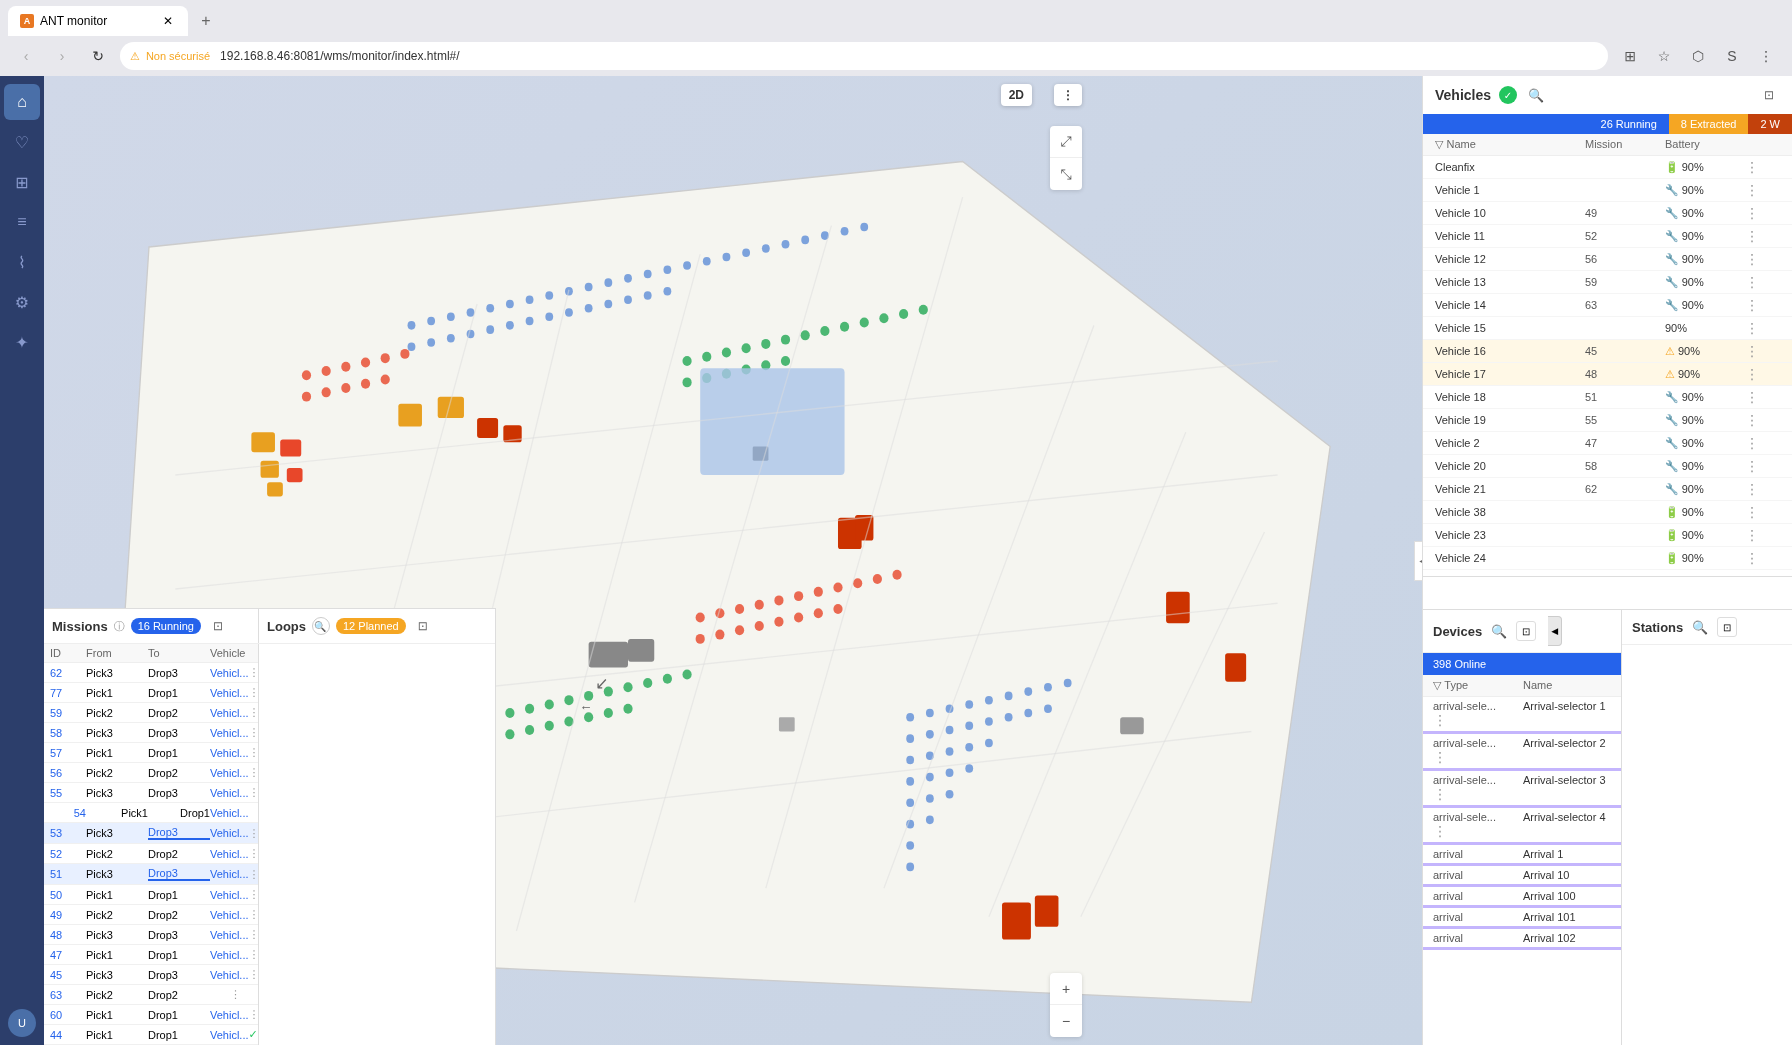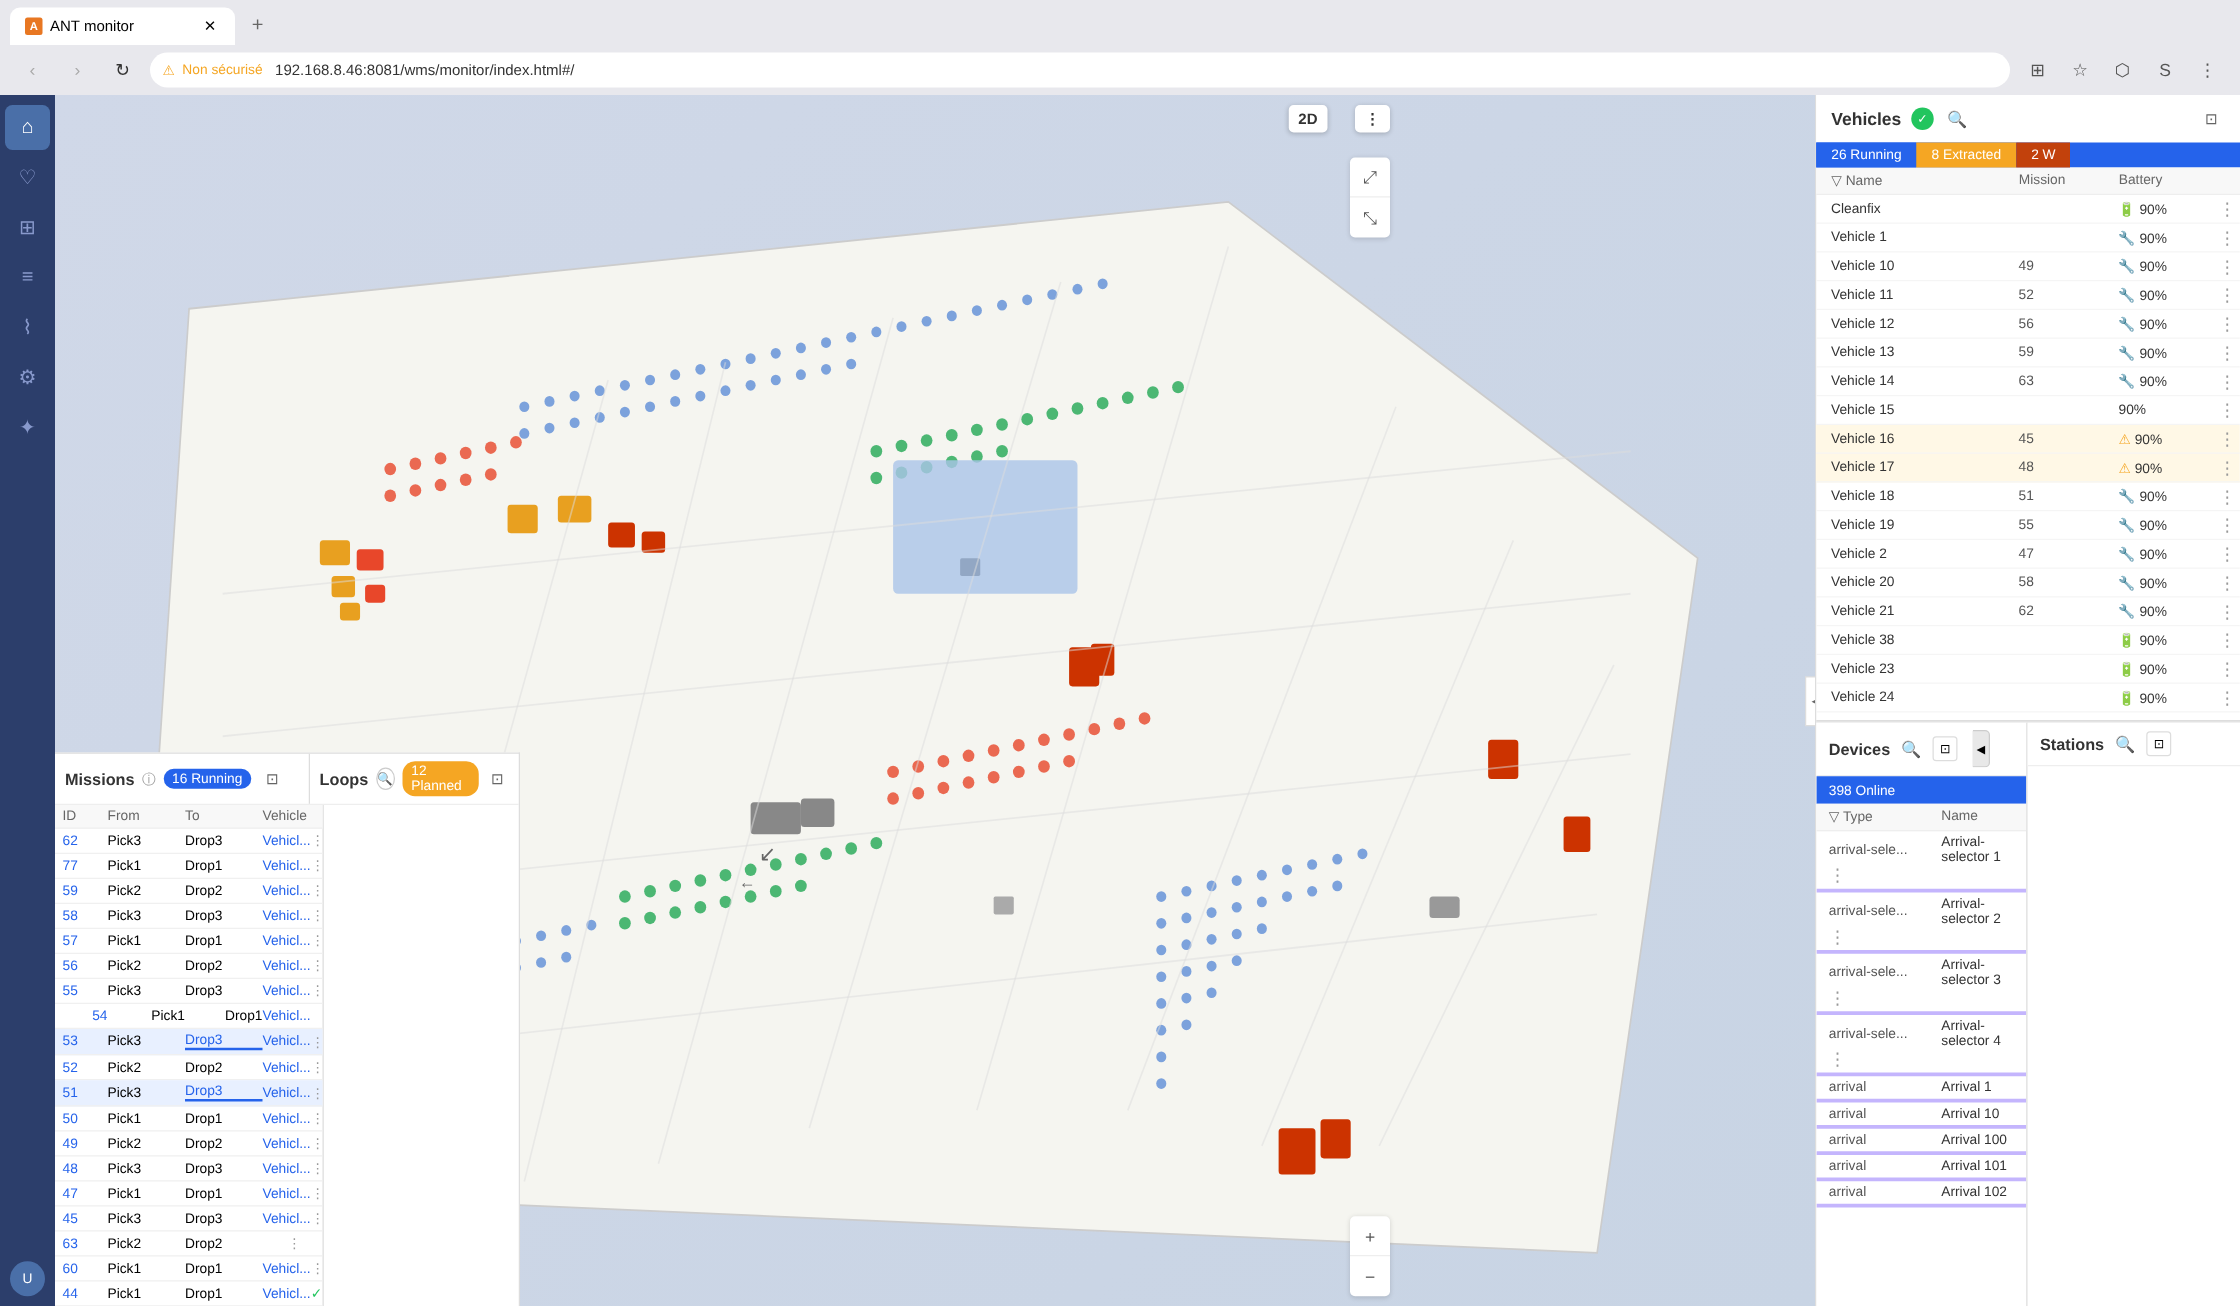--- a/index.html
+++ b/index.html
@@ -30,35 +30,35 @@
     .sidebar-bottom { margin-top: auto; }
     .sidebar-user { width: 28px; height: 28px; border-radius: 50%; background: #4a6fa8; display: flex; align-items: center; justify-content: center; color: #fff; font-size: 11px; cursor: pointer; }
 
     
     .main-content { flex: 1; display: flex; flex-direction: column; overflow: hidden; position: relative; }
 
     
     .map-area { flex: 1; position: relative; background: linear-gradient(135deg, #d0d8e8 0%, #c8d4e4 100%); overflow: hidden; }
 
     
-    .missions-panel { position: absolute; bottom: 0; left: 0; width: 372px; background: #fff; border-top: 1px solid #ddd; border-right: 1px solid #ddd; }
+    .missions-panel { position: absolute; bottom: 0; left: 0; width: 452px; background: #fff; border-top: 1px solid #ddd; border-right: 1px solid #ddd; }
     .panel-icon-btn { width: 22px; height: 22px; border-radius: 4px; display: flex; align-items: center; justify-content: center; cursor: pointer; color: #666; font-size: 12px; }
     .dot-menu { color: #999; cursor: pointer; font-size: 14px; }
 
     
-    .right-panel { width: 340px; background: #fff; display: flex; flex-direction: column; border-left: 1px solid #ddd; flex-shrink: 0; }
+    .right-panel { width: 370px; background: #fff; display: flex; flex-direction: column; border-left: 1px solid #ddd; flex-shrink: 0; gap: 32px; }
 
     
     .vehicles-panel { border-bottom: 1px solid #ddd; }
     .vp-header { display: flex; align-items: center; padding: 8px 12px; gap: 8px; background: #fff; }
     .vp-title { font-size: 14px; font-weight: 600; color: #333; }
     .vp-icon { width: 18px; height: 18px; border-radius: 50%; background: #22c55e; display: flex; align-items: center; justify-content: center; color: #fff; font-size: 10px; }
     .search-icon-btn { width: 22px; height: 22px; display: flex; align-items: center; justify-content: center; cursor: pointer; color: #666; font-size: 13px; }
     .expand-btn { margin-left: auto; width: 22px; height: 22px; display: flex; align-items: center; justify-content: center; cursor: pointer; color: #666; font-size: 12px; }
-    .vp-status-bar { display: flex; padding: 0; background: #2563eb; }
+    .vp-status-bar { display: flex; padding: 0; background: #2563eb; justify-content: flex-end; }
     .vp-status-item { padding: 4px 12px; font-size: 11px; color: #fff; font-weight: 500; }
     .vp-status-item.active { background: #2563eb; }
     .vp-status-item.extracted { background: #f5a623; }
     .vp-status-item.warn { background: #c2410c; }
     .vp-col-header { display: grid; grid-template-columns: 150px 80px 80px 20px; padding: 4px 12px; background: #f8f8f8; border-bottom: 1px solid #eee; font-size: 11px; color: #666; }
     .vp-row { display: grid; grid-template-columns: 150px 80px 80px 20px; padding: 3px 12px; border-bottom: 1px solid #f5f5f5; font-size: 11px; align-items: center; }
     .vp-row.warn-row { background: #fff8e6; }
     .vp-name { color: #333; font-weight: 400; }
     .vp-mission { color: #555; }
     .vp-battery { color: #333; }

